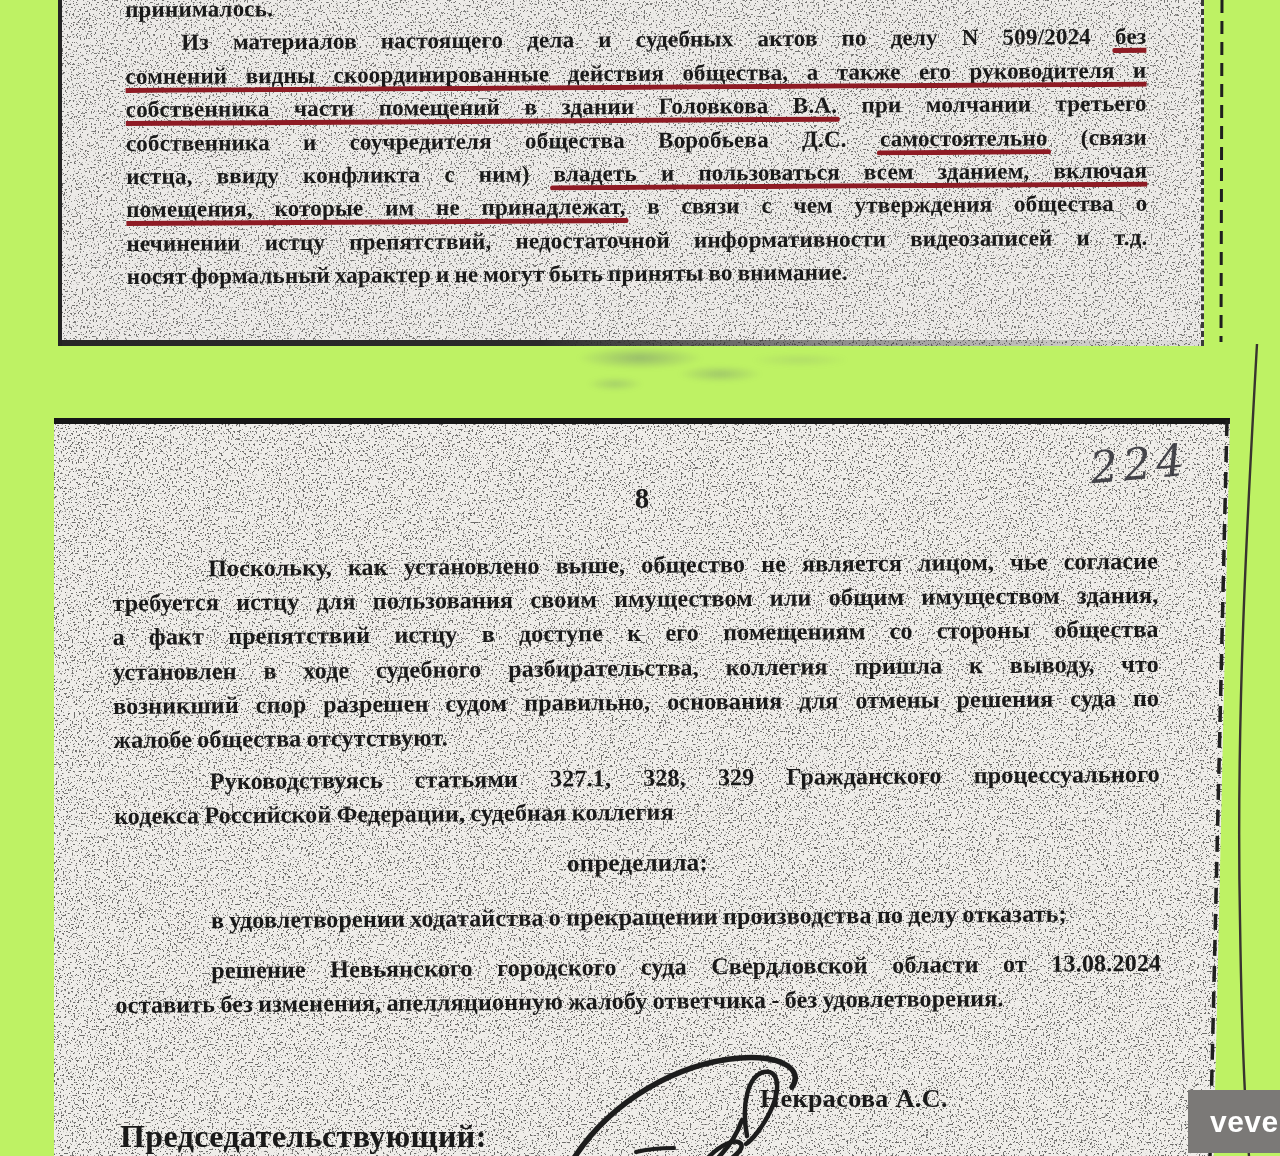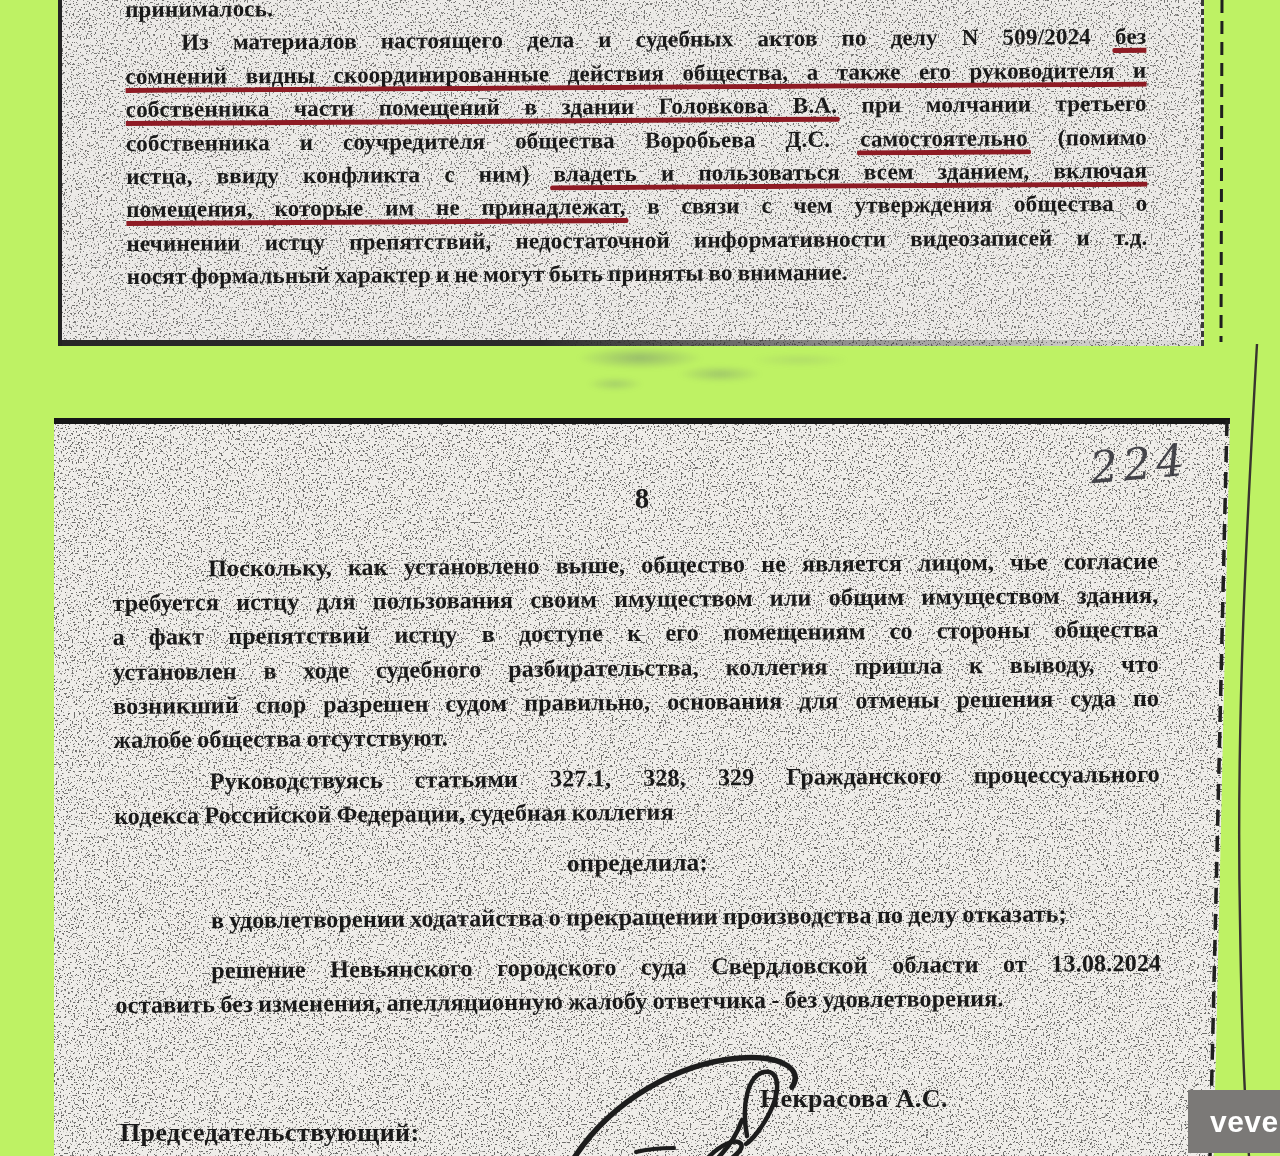--- a/index.html
+++ b/index.html
@@ -55,21 +55,21 @@
     position:absolute;left:0;top:58px;width:100%;text-align:center;
     font-size:29px;font-weight:700;z-index:2;
   }
   .handwritten{
     position:absolute;left:1036px;top:14px;z-index:2;
     font-family:"DejaVu Serif",serif;font-style:italic;font-weight:400;
     font-size:44px;color:#2f2f36;letter-spacing:5px;opacity:.88;
     transform:rotate(-5deg);
   }
   .footer-label{
-    position:absolute;left:66px;top:694px;font-size:26px;font-weight:700;z-index:2;letter-spacing:.4px;
+    position:absolute;left:66px;top:694px;font-size:32px;font-weight:700;z-index:2;letter-spacing:.4px;
   }
   .judge-name{
     position:absolute;left:706px;top:660px;font-size:26px;font-weight:700;z-index:2;letter-spacing:.4px;
   }
   .smudge{
     position:absolute;left:520px;top:340px;width:360px;height:58px;
     background:
       radial-gradient(ellipse 90px 16px at 120px 18px, rgba(90,100,120,.38), rgba(90,100,120,0) 70%),
       radial-gradient(ellipse 60px 12px at 200px 34px, rgba(90,100,120,.30), rgba(90,100,120,0) 70%),
       radial-gradient(ellipse 40px 10px at 95px 44px, rgba(90,100,120,.25), rgba(90,100,120,0) 70%),
@@ -107,21 +107,21 @@
 
   <div class="frag frag1 f1">
     <svg class="grain-layer">
         <rect width="100%" height="100%" filter="url(#grain)" opacity="0.5" fill="#000"></rect>
       </svg>
     <div class="textcol f1" id="frag1-lines">
         <div class="tline"><span>принималось.</span></div>
         <div class="tline just ind"><span>Из материалов настоящего дела и судебных актов по делу N 509/2024 </span><span class="u">без</span></div>
         <div class="tline just"><span class="u">сомнений видны скоординированные действия общества, а также его руководителя и</span></div>
         <div class="tline just"><span class="u">собственника части помещений в здании Головкова В.А.</span><span> при молчании третьего</span></div>
-        <div class="tline just"><span>собственника и соучредителя общества Воробьева Д.С. </span><span class="u">самостоятельно</span><span> (помимо</span></div>
+        <div class="tline just"><span>собственника и соучредителя общества Воробьева Д.С. </span><span class="u">самостоятельно</span><span> (связи</span></div>
         <div class="tline just"><span>истца, ввиду конфликта с ним) </span><span class="u">владеть и пользоваться всем зданием, включая</span></div>
         <div class="tline just"><span class="u">помещения, которые им не принадлежат,</span><span> в связи с чем утверждения общества о</span></div>
         <div class="tline just"><span>нечинении истцу препятствий, недостаточной информативности видеозаписей и т.д.</span></div>
         <div class="tline"><span>носят формальный характер и не могут быть приняты во внимание.</span></div>
       </div>
     <div class="frag1-bottom-edge"></div>
   </div>
 
   <div class="smudge"></div>
 

